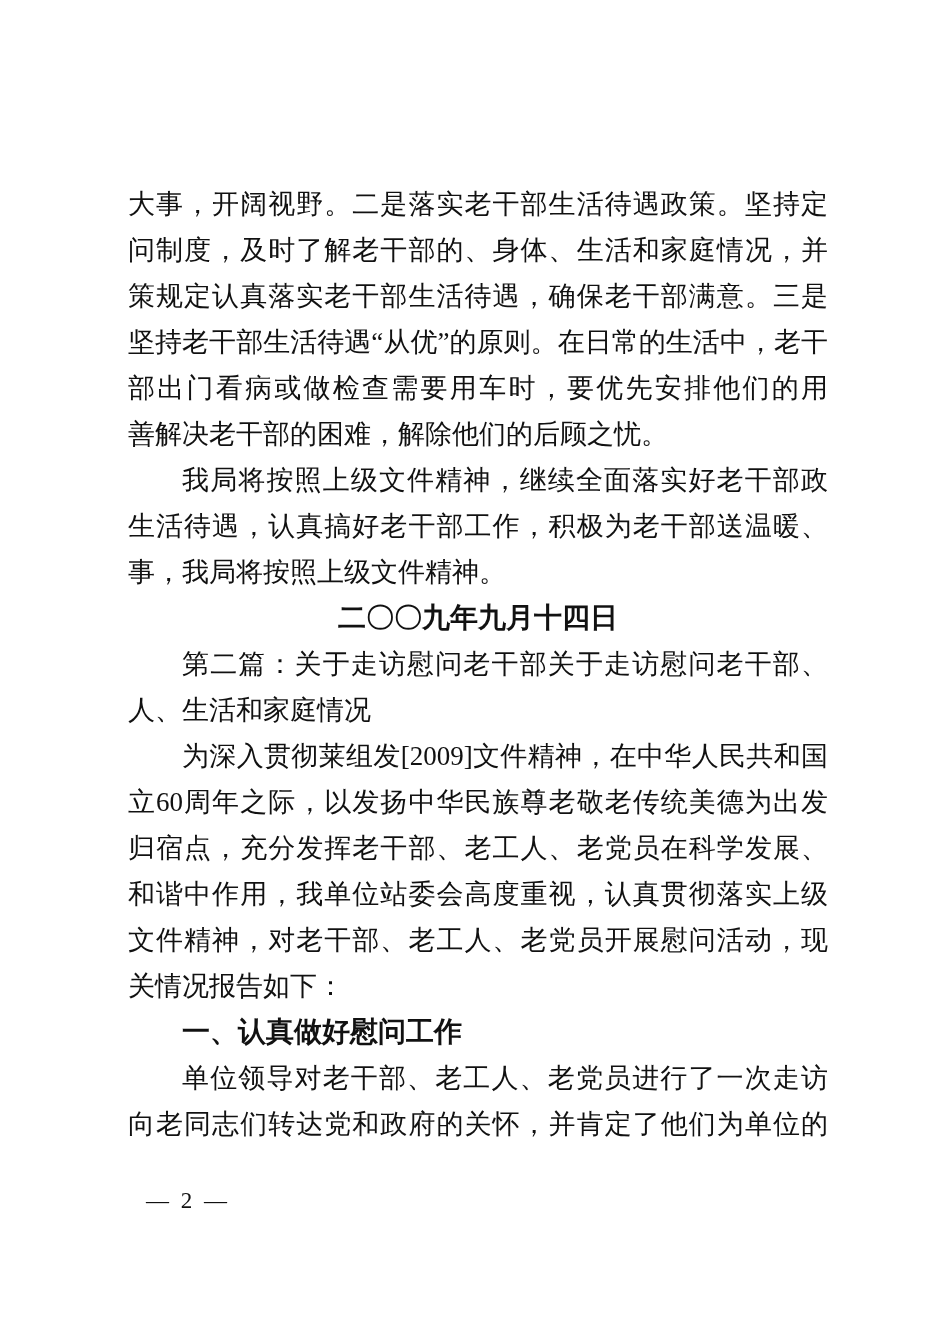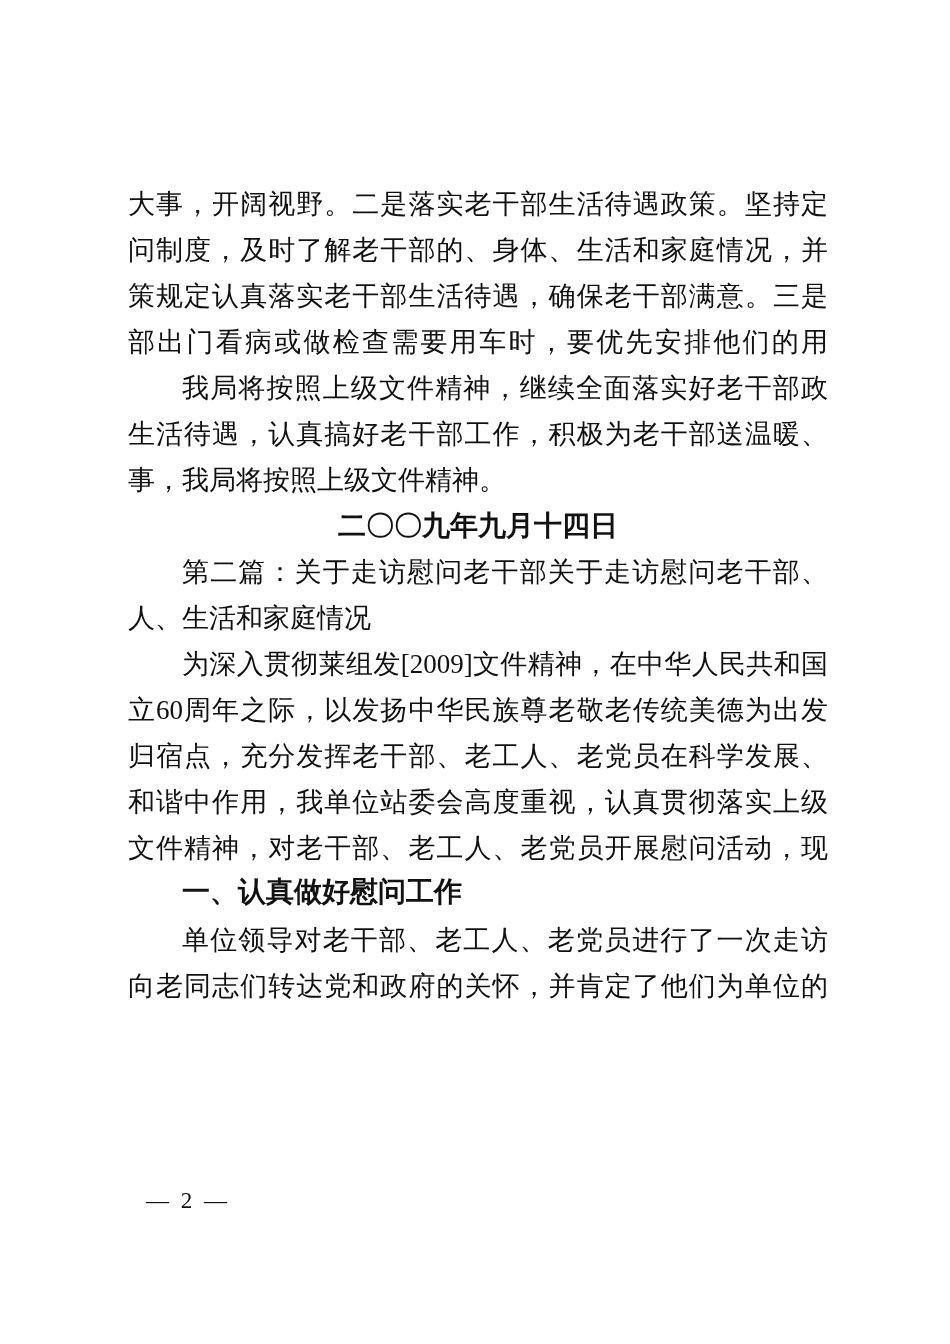--- a/index.html
+++ b/index.html
@@ -40,21 +40,21 @@
   .ind {
     text-indent: 54px;
   }
   .date {
     text-align: center;
     text-align-last: center;
     font-weight: bold;
     font-size: 28px;
   }
   .heading {
-    font-family: Liberation Mono, monospace;
+    font-family: Liberation Serif, serif;
     font-weight: bold;
     font-size: 28px;
   }
   .footer {
     position: absolute;
     left: 146px;
     top: 1186px;
     font-size: 23px;
     line-height: 30px;
     letter-spacing: 3px;
@@ -64,21 +64,23 @@
 </head>
 <body>
 
 <div class="page">
   <div class="content">
 
     <div>
       <div class="line j">大事，开阔视野。二是落实老干部生活待遇政策。坚持定期慰</div>
       <div class="line j">问制度，及时了解老干部的、身体、生活和家庭情况，并按政</div>
       <div class="line j">策规定认真落实老干部生活待遇，确保老干部满意。三是继续</div>
+      <div class="line j">坚持老干部生活待遇“从优”的原则。在日常的生活中，老干</div>
       <div class="line j">部出门看病或做检查需要用车时，要优先安排他们的用车，妥</div>
+      <div class="line">善解决老干部的困难，解除他们的后顾之忧。</div>
     </div>
 
     <div>
       <div class="line j ind">我局将按照上级文件精神，继续全面落实好老干部政治、</div>
       <div class="line j">生活待遇，认真搞好老干部工作，积极为老干部送温暖、办实</div>
       <div class="line">事，我局将按照上级文件精神。</div>
     </div>
 
     <div class="line date">二〇〇九年九月十四日</div>
 
@@ -86,20 +88,21 @@
       <div class="line j ind">第二篇：关于走访慰问老干部关于走访慰问老干部、老工</div>
       <div class="line">人、生活和家庭情况</div>
     </div>
 
     <div>
       <div class="line j ind">为深入贯彻莱组发[2009]文件精神，在中华人民共和国成</div>
       <div class="line j">立60周年之际，以发扬中华民族尊老敬老传统美德为出发点和</div>
       <div class="line j">归宿点，充分发挥老干部、老工人、老党员在科学发展、社会</div>
       <div class="line j">和谐中作用，我单位站委会高度重视，认真贯彻落实上级有关</div>
       <div class="line j">文件精神，对老干部、老工人、老党员开展慰问活动，现将有</div>
+      <div class="line">关情况报告如下：</div>
     </div>
 
     <div class="line heading ind">一、认真做好慰问工作</div>
 
     <div>
       <div class="line j ind">单位领导对老干部、老工人、老党员进行了一次走访慰问</div>
       <div class="line j">向老同志们转达党和政府的关怀，并肯定了他们为单位的事业</div>
     </div>
 
   </div>

